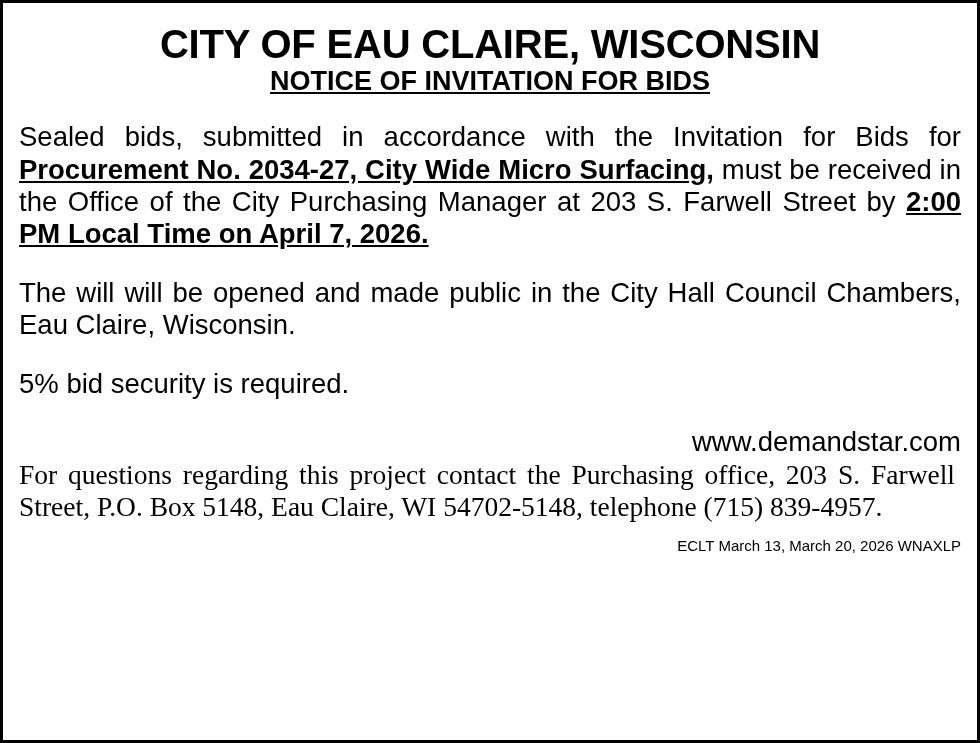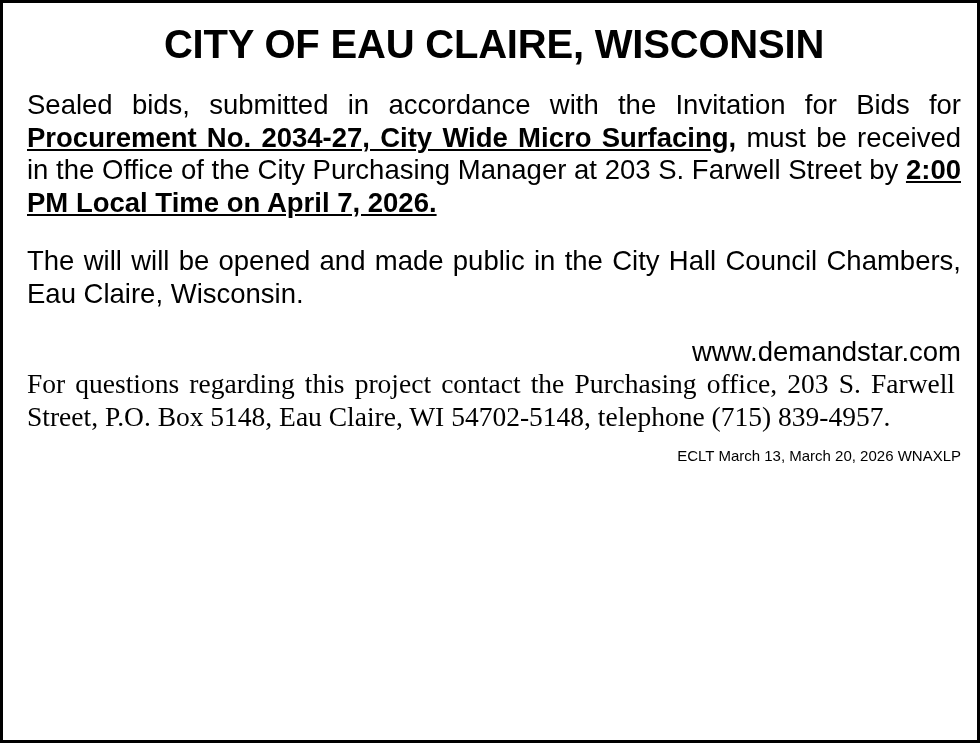--- a/index.html
+++ b/index.html
@@ -12,21 +12,21 @@
     height: 743px;
     font-family: "Liberation Sans", sans-serif;
     color: #000000;
     overflow: hidden;
   }
   .notice-frame {
     box-sizing: border-box;
     width: 980px;
     height: 743px;
     border: 3px solid #000000;
-    padding: 14px 16px 10px 24px;
+    padding: 14px 16px 10px 16px;
     background: #ffffff;
   }
   .title-block {
     text-align: center;
   }
   .main-title {
     font-size: 40px;
     font-weight: bold;
     letter-spacing: -0.2px;
     line-height: 1.06;
@@ -74,28 +74,30 @@
     line-height: 1.2;
   }
 </style>
 </head>
 <body>
 
 <div class="notice-frame">
 
   <div class="title-block">
     <div class="main-title">CITY OF EAU CLAIRE, WISCONSIN</div>
+    <div class="sub-title">NOTICE OF INVITATION FOR BIDS</div>
   </div>
 
   <div class="body-block">
 
     <p class="para"><span>Sealed bids, submitted in accordance with the Invitation for Bids for </span><b>Procurement No. 2034-27, City Wide Micro Surfacing,</b><span> must be received in the Office of the City Purchasing Manager at 203 S. Farwell Street by </span><b>2:00 PM Local Time on April 7, 2026. </b></p>
 
     <p class="para"><span>The will will be opened and made public in the City Hall Council Chambers, Eau Claire, Wisconsin.</span></p>
 
+    <p class="para"><span>5% bid security is required.</span></p>
 
 
     <p class="para-nogap"><span>www.demandstar.com</span></p>
 
     <p class="para-contact"><span>For questions regarding this project contact the Purchasing office, 203 S. Farwell Street, P.O. Box 5148, Eau Claire, WI 54702-5148, telephone (715) 839-4957.</span></p>
 
     <div class="footer-line"><span>ECLT March 13, March 20, 2026 WNAXLP</span></div>
 
   </div>
 </div>

